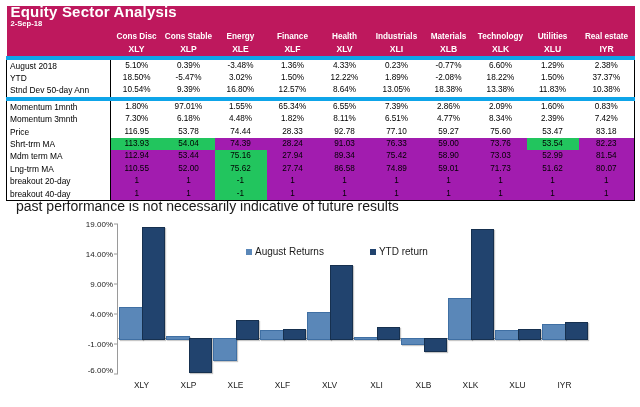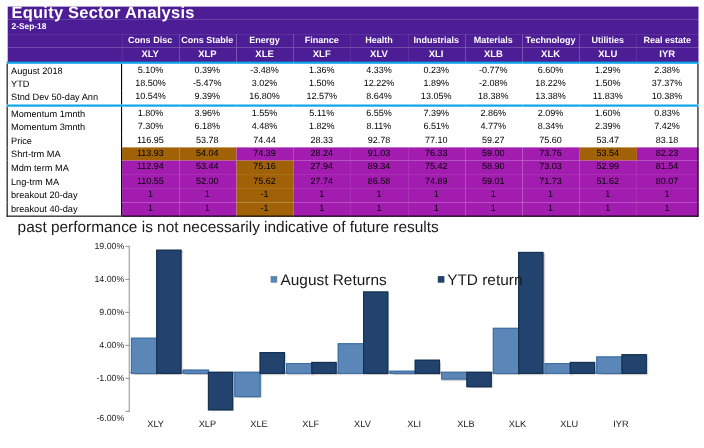--- a/index.html
+++ b/index.html
@@ -4,36 +4,36 @@
 <style>
   html,body{margin:0;padding:0;background:#ffffff;}
   body{width:640px;height:407px;overflow:hidden;font-family:"Liberation Sans",sans-serif;color:#000;}
   #root{position:relative;width:640px;height:407px;}
 
   
   .tbl-wrap{position:absolute;left:6px;top:6px;width:628px;}
   table.sector{border-collapse:collapse;width:628px;table-layout:fixed;font-size:8.2px;}
   table.sector td{padding:0;height:12.4px;line-height:12.4px;vertical-align:middle;}
 
-  .hdrband td{background:#4c1d95;color:#ffffff;}
+  .hdrband td{background:#be185d;color:#ffffff;}
   .title-cell{font-size:15px;font-weight:bold;letter-spacing:.2px;padding-left:4px !important;height:20px;line-height:20px;}
   .date-cell{font-size:7.6px;font-weight:bold;padding-left:4px !important;height:13px;line-height:13px;}
   .sechdr{font-size:8.2px;font-weight:bold;text-align:center;height:12px;line-height:12px;margin-top:40px;}
   .sectkr{font-size:8.6px;font-weight:bold;text-align:center;height:12px;line-height:12px;}
 
   .lbl{text-align:left;padding-left:3px !important;font-size:8.4px;border-left:1px solid #000;}
   .num{text-align:center;font-size:8.2px;}
   .colA{border-left:1px solid #000;}
   .endR{border-right:1px solid #000;}
 
-  .grpTop td{border-top:2px solid #0ea5e9;}
+  .grpTop td{border-top:4px solid #0ea5e9;}
   .grpBot td{border-bottom:1px solid #000;}
 
   .green{background:#a21caf;}
-  .pink{background:#a16207;}
+  .pink{background:#22c55e;}
 
   .disclaimer{position:absolute;left:16px;top:198px;font-size:14px;color:#1a1a1a;}
 
   
   .chart-area{position:absolute;left:0px;top:214px;width:640px;height:193px;background:#fff;}
   .plot{position:absolute;left:118px;top:10px;width:470px;height:150px;}
   .axis-v{position:absolute;left:117px;top:10px;width:1px;height:150px;background:#9a9a9a;}
   .axis-h{position:absolute;left:117px;top:0;width:471px;height:1px;background:#9a9a9a;}
 
   .ytick{position:absolute;right:100%;margin-right:5px;transform:translateY(-50%);
@@ -42,21 +42,21 @@
 
   .grp{position:absolute;bottom:0;top:0;}
   .bar{position:absolute;width:46%;box-shadow:1px 1px 1px rgba(0,0,0,.22);}
   .bar.b1{left:2%;background:#5A87B8;border:1px solid #3F6FA3;}
   .bar.b2{left:50%;background:#21436E;border:1px solid #16304F;}
 
   .xtick{position:absolute;top:100%;margin-top:6px;width:100%;text-align:center;
          font-size:8.4px;color:#1a1a1a;}
 
   .legend{position:absolute;left:246px;top:32px;display:flex;gap:46px;align-items:center;}
-  .lg{display:flex;align-items:center;gap:3px;font-size:14px;color:#1a1a1a;}
+  .lg{display:flex;align-items:center;gap:3px;font-size:10px;color:#1a1a1a;}
   .sw{width:6px;height:6px;display:inline-block;}
 </style>
 </head>
 <body>
 
 <div id="root">
 
   <div class="tbl-wrap">
     <table class="sector">
       <colgroup>
@@ -140,23 +140,23 @@
             <td class="num">8.64%</td>
             <td class="num">13.05%</td>
             <td class="num">18.38%</td>
             <td class="num">13.38%</td>
             <td class="num">11.83%</td>
             <td class="num endR">10.38%</td>
           </tr>
           <tr class="grpTop">
             <td class="lbl">Momentum 1mnth</td>
             <td class="num colA">1.80%</td>
-            <td class="num">3.96%</td>
+            <td class="num">97.01%</td>
             <td class="num">1.55%</td>
-            <td class="num">5.11%</td>
+            <td class="num">65.34%</td>
             <td class="num">6.55%</td>
             <td class="num">7.39%</td>
             <td class="num">2.86%</td>
             <td class="num">2.09%</td>
             <td class="num">1.60%</td>
             <td class="num endR">0.83%</td>
           </tr>
           <tr>
             <td class="lbl">Momentum 3mnth</td>
             <td class="num colA">7.30%</td>
@@ -261,21 +261,21 @@
         <div class="ytick" style="top: 0px;">19.00%</div>
         <div class="ytickmark" style="top: 0px;"></div>
         <div class="ytick" style="top: 30px;">14.00%</div>
         <div class="ytickmark" style="top: 30px;"></div>
         <div class="ytick" style="top: 60px;">9.00%</div>
         <div class="ytickmark" style="top: 60px;"></div>
         <div class="ytick" style="top: 90px; margin-left: 38px;">4.00%</div>
         <div class="ytickmark" style="top: 90px;"></div>
         <div class="ytick" style="top: 120px;">-1.00%</div>
         <div class="ytickmark" style="top: 120px;"></div>
-        <div class="ytick" style="top: 156px;">-6.00%</div>
+        <div class="ytick" style="top: 146px;">-6.00%</div>
         <div class="ytickmark" style="top: 150px;"></div>
         <div class="grp" style="left: 0px; width: 47px;">
           <div class="bar b1" title="August Returns XLY 5.1%" style="top: 83.4px; height: 30.6px;"></div>
           <div class="bar b2" title="YTD return XLY 18.5%" style="top: 3px; height: 111px;"></div>
           <div class="xtick">XLY</div>
         </div>
         <div class="grp" style="left: 47px; width: 47px;">
           <div class="bar b1" title="August Returns XLP 0.39%" style="top: 111.66px; height: 2.34px;"></div>
           <div class="bar b2" title="YTD return XLP -5.47%" style="top: 114px; height: 32.82px;"></div>
           <div class="xtick">XLP</div>

